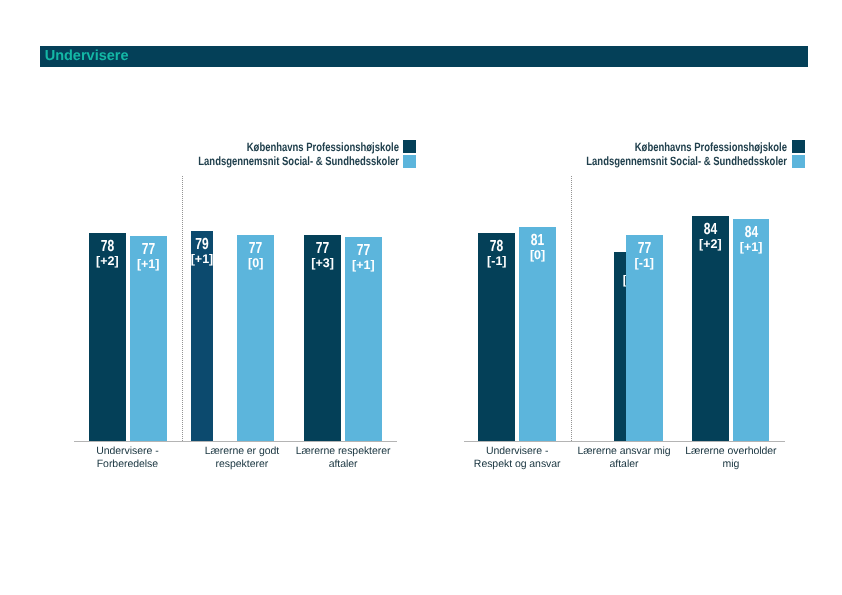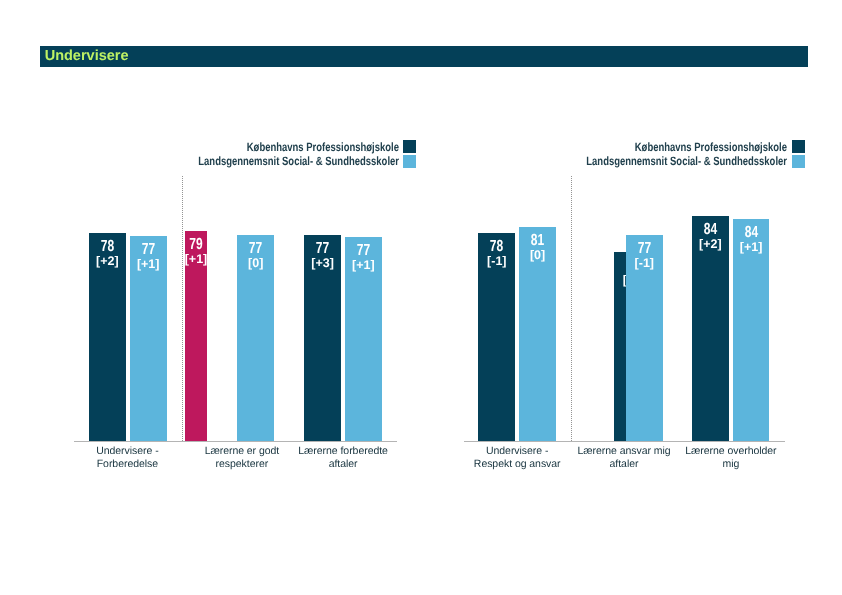--- a/index.html
+++ b/index.html
@@ -15,21 +15,21 @@
   }
   .slide { position:absolute; left:0; top:0; width:842px; height:595px; background:#fff; }
 
   
   .title-bar {
     position:absolute; left:40px; top:46.3px; width:767.5px; height:20.5px;
     background:#044058;
   }
   .title-text {
     position:absolute; left:4.7px; top:0; height:21px; line-height:21px;
-    color:#bef264; font-size:14.5px; font-weight:700; letter-spacing:0px;
+    color:#14b8a6; font-size:14.5px; font-weight:700; letter-spacing:0px;
     white-space:nowrap;
   }
 
   
   .chart { position:absolute; top:0; height:595px; }
   .chart.left  { left:0;   width:430px; }
   .chart.right { left:390px; width:452px; }
 
   
   .legend { position:absolute;margin-left:20px; }
@@ -88,21 +88,21 @@
 
     <div class="bar" style="left:89.0px;top:233.0px;width:36.8px;height:208.0px;background:#044058;">
       <span class="bar-lbl bar-val" style="top:6px;">78</span>
       <span class="bar-lbl bar-dlt" style="top:22px;">[+2]</span>
     </div>
     <div class="bar" style="left:129.8px;top:236.0px;width:36.8px;height:205.0px;background:#5cb5dc;">
       <span class="bar-lbl bar-val" style="top:6px;">77</span>
       <span class="bar-lbl bar-dlt" style="top:22px;">[+1]</span>
     </div>
 
-    <div class="bar" style="left:185px;top:230.6px;width:22px;height:210.4px;background:#be185d;">
+    <div class="bar" style="left:191px;top:230.6px;width:22px;height:210.4px;background:#0c4a6e;">
       <span class="bar-lbl bar-val" style="top:6px;">79</span>
       <span class="bar-lbl bar-dlt" style="top:22px;">[+1]</span>
     </div>
     <div class="bar" style="left:237.3px;top:235.2px;width:36.8px;height:205.8px;background:#5cb5dc;">
       <span class="bar-lbl bar-val" style="top:6px;">77</span>
       <span class="bar-lbl bar-dlt" style="top:22px;">[0]</span>
     </div>
 
     <div class="bar" style="left:304.2px;top:235.3px;width:36.8px;height:205.7px;background:#044058;">
       <span class="bar-lbl bar-val" style="top:6px;">77</span>
@@ -115,21 +115,21 @@
 
     <div class="cat" style="left:73.5px;top:445px;width:107.8px;">
       <span>Undervisere -</span>
       <span>Forberedelse</span>
     </div>
     <div class="cat" style="left:188px;top:445px;width:107.8px;">
       <span>Lærerne er godt</span>
       <span>respekterer</span>
     </div>
     <div class="cat" style="left:289.2px;top:445px;width:107.8px;">
-      <span>Lærerne forberedte</span>
+      <span>Lærerne respekterer</span>
       <span>aftaler</span>
     </div>
   </div>
 
   <div class="chart right">
 
     <div class="legend" style="left:0;top:0;width:452px;height:200px;">
       <span class="legend-label" style="right:74.6px;top:139.5px;width:300px;">Københavns Professionshøjskole</span>
       <span class="legend-swatch" style="left:382px;top:139.7px;background:#044058;"></span>
       <span class="legend-label" style="right:74.6px;top:153.8px;width:300px;">Landsgennemsnit Social- &amp; Sundhedsskoler</span>

